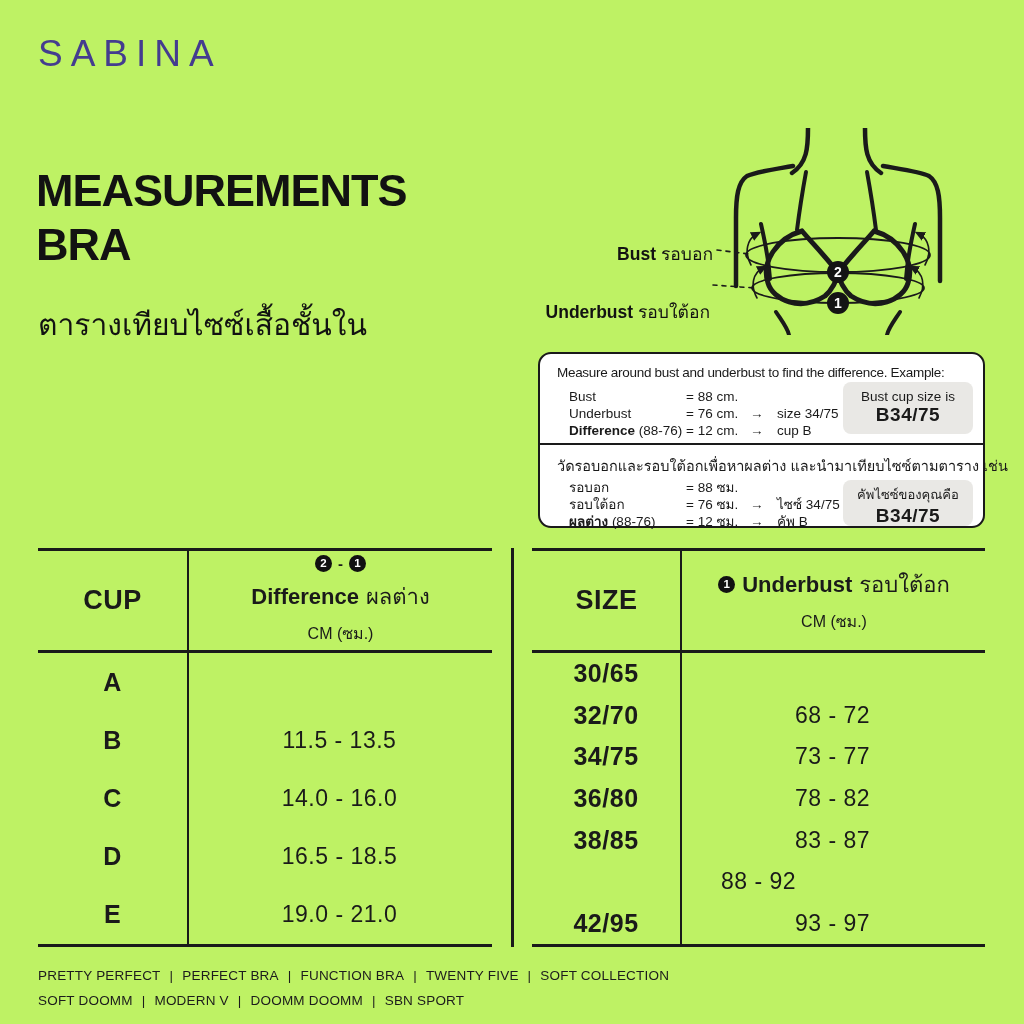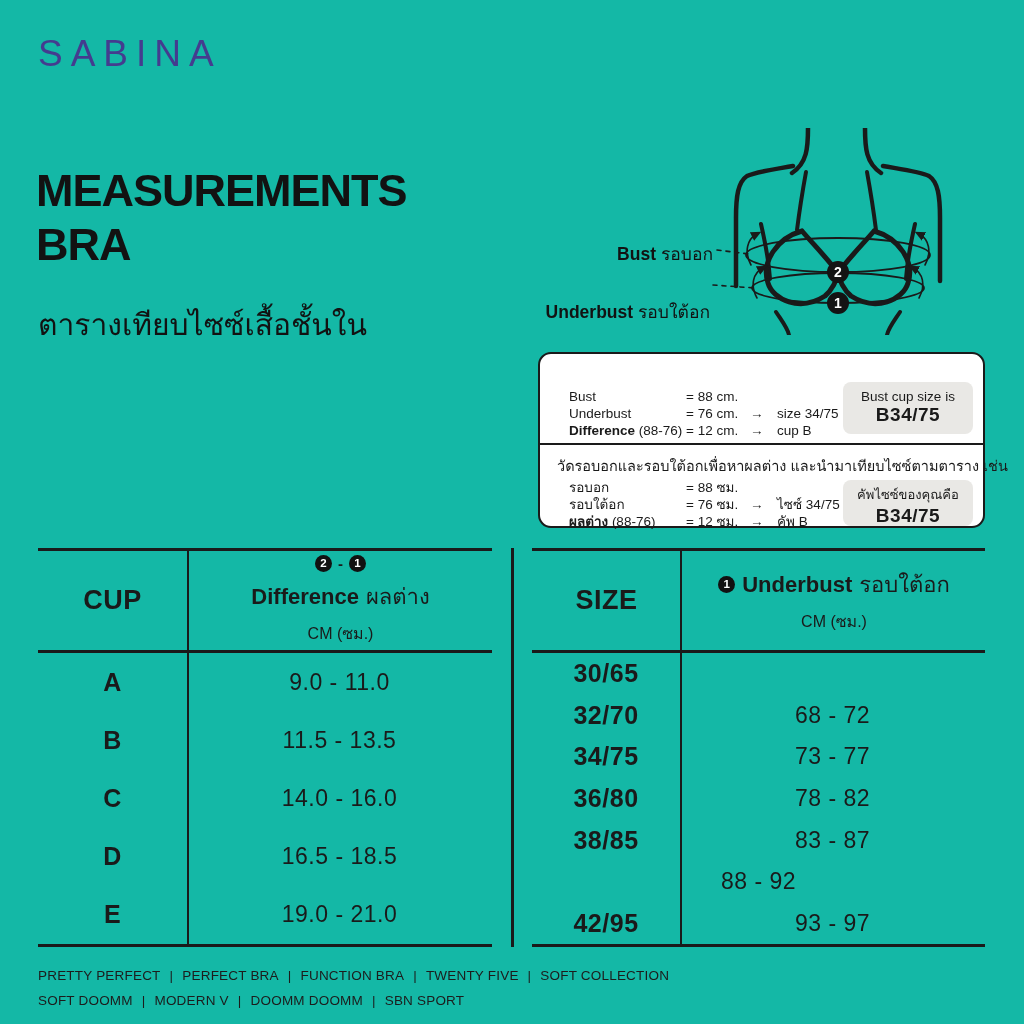--- a/index.html
+++ b/index.html
@@ -2,21 +2,21 @@
 <html><head>
 <meta charset="utf-8">
 <style>
   * { margin:0; padding:0; box-sizing:border-box; }
   html,body { background:#ffffff; }
   body {
     width:1024px; height:1024px;
     font-family:"Liberation Sans", sans-serif;
     color:#1a1a1a;
   }
-  .page { position:relative; width:1024px; height:1024px; overflow:hidden; background:#14b8a6; }
+  .page { position:relative; width:1024px; height:1024px; overflow:hidden; background:#bef264; }
 
   
   .logo {
     position:absolute; left:38px; top:33px;
     font-size:37px; font-weight:300; letter-spacing:8px;
     color:#443c8f; white-space:nowrap;
   }
 
   
   .title {
@@ -187,20 +187,21 @@
     <div class="dg-label dg-underbust">
       <b>Underbust</b>
       <span class="th">รอบใต้อก</span>
     </div>
   </div>
 
   <div class="ibox">
     <div class="ib-divider"></div>
 
     <div class="ib-sec ib-en">
+      <div class="ib-intro">Measure around bust and underbust to find the difference. Example:</div>
       <div class="m-rows">
         <div class="m-row">
           <span class="m-label"><b></b><span>Bust</span></span>
           <span class="m-val">= 88 cm.</span>
           <span class="m-arrow"></span>
           <span class="m-res"></span>
         </div>
         <div class="m-row">
           <span class="m-label"><b></b><span>Underbust</span></span>
           <span class="m-val">= 76 cm.</span>
@@ -263,21 +264,20 @@
         <div class="hdr-title">
           <b>Difference</b>
           <span>ผลต่าง</span>
         </div>
         <div class="hdr-unit">CM (ซม.)</div>
       </div>
     </div>
     <div class="body">
       <div class="row">
         <div class="cell-1">A</div>
-        <div class="cell-2">9.0 - 11.0</div>
       </div>
       <div class="row">
         <div class="cell-1">B</div>
         <div class="cell-2">11.5 - 13.5</div>
       </div>
       <div class="row">
         <div class="cell-1">C</div>
         <div class="cell-2">14.0 - 16.0</div>
       </div>
       <div class="row">

